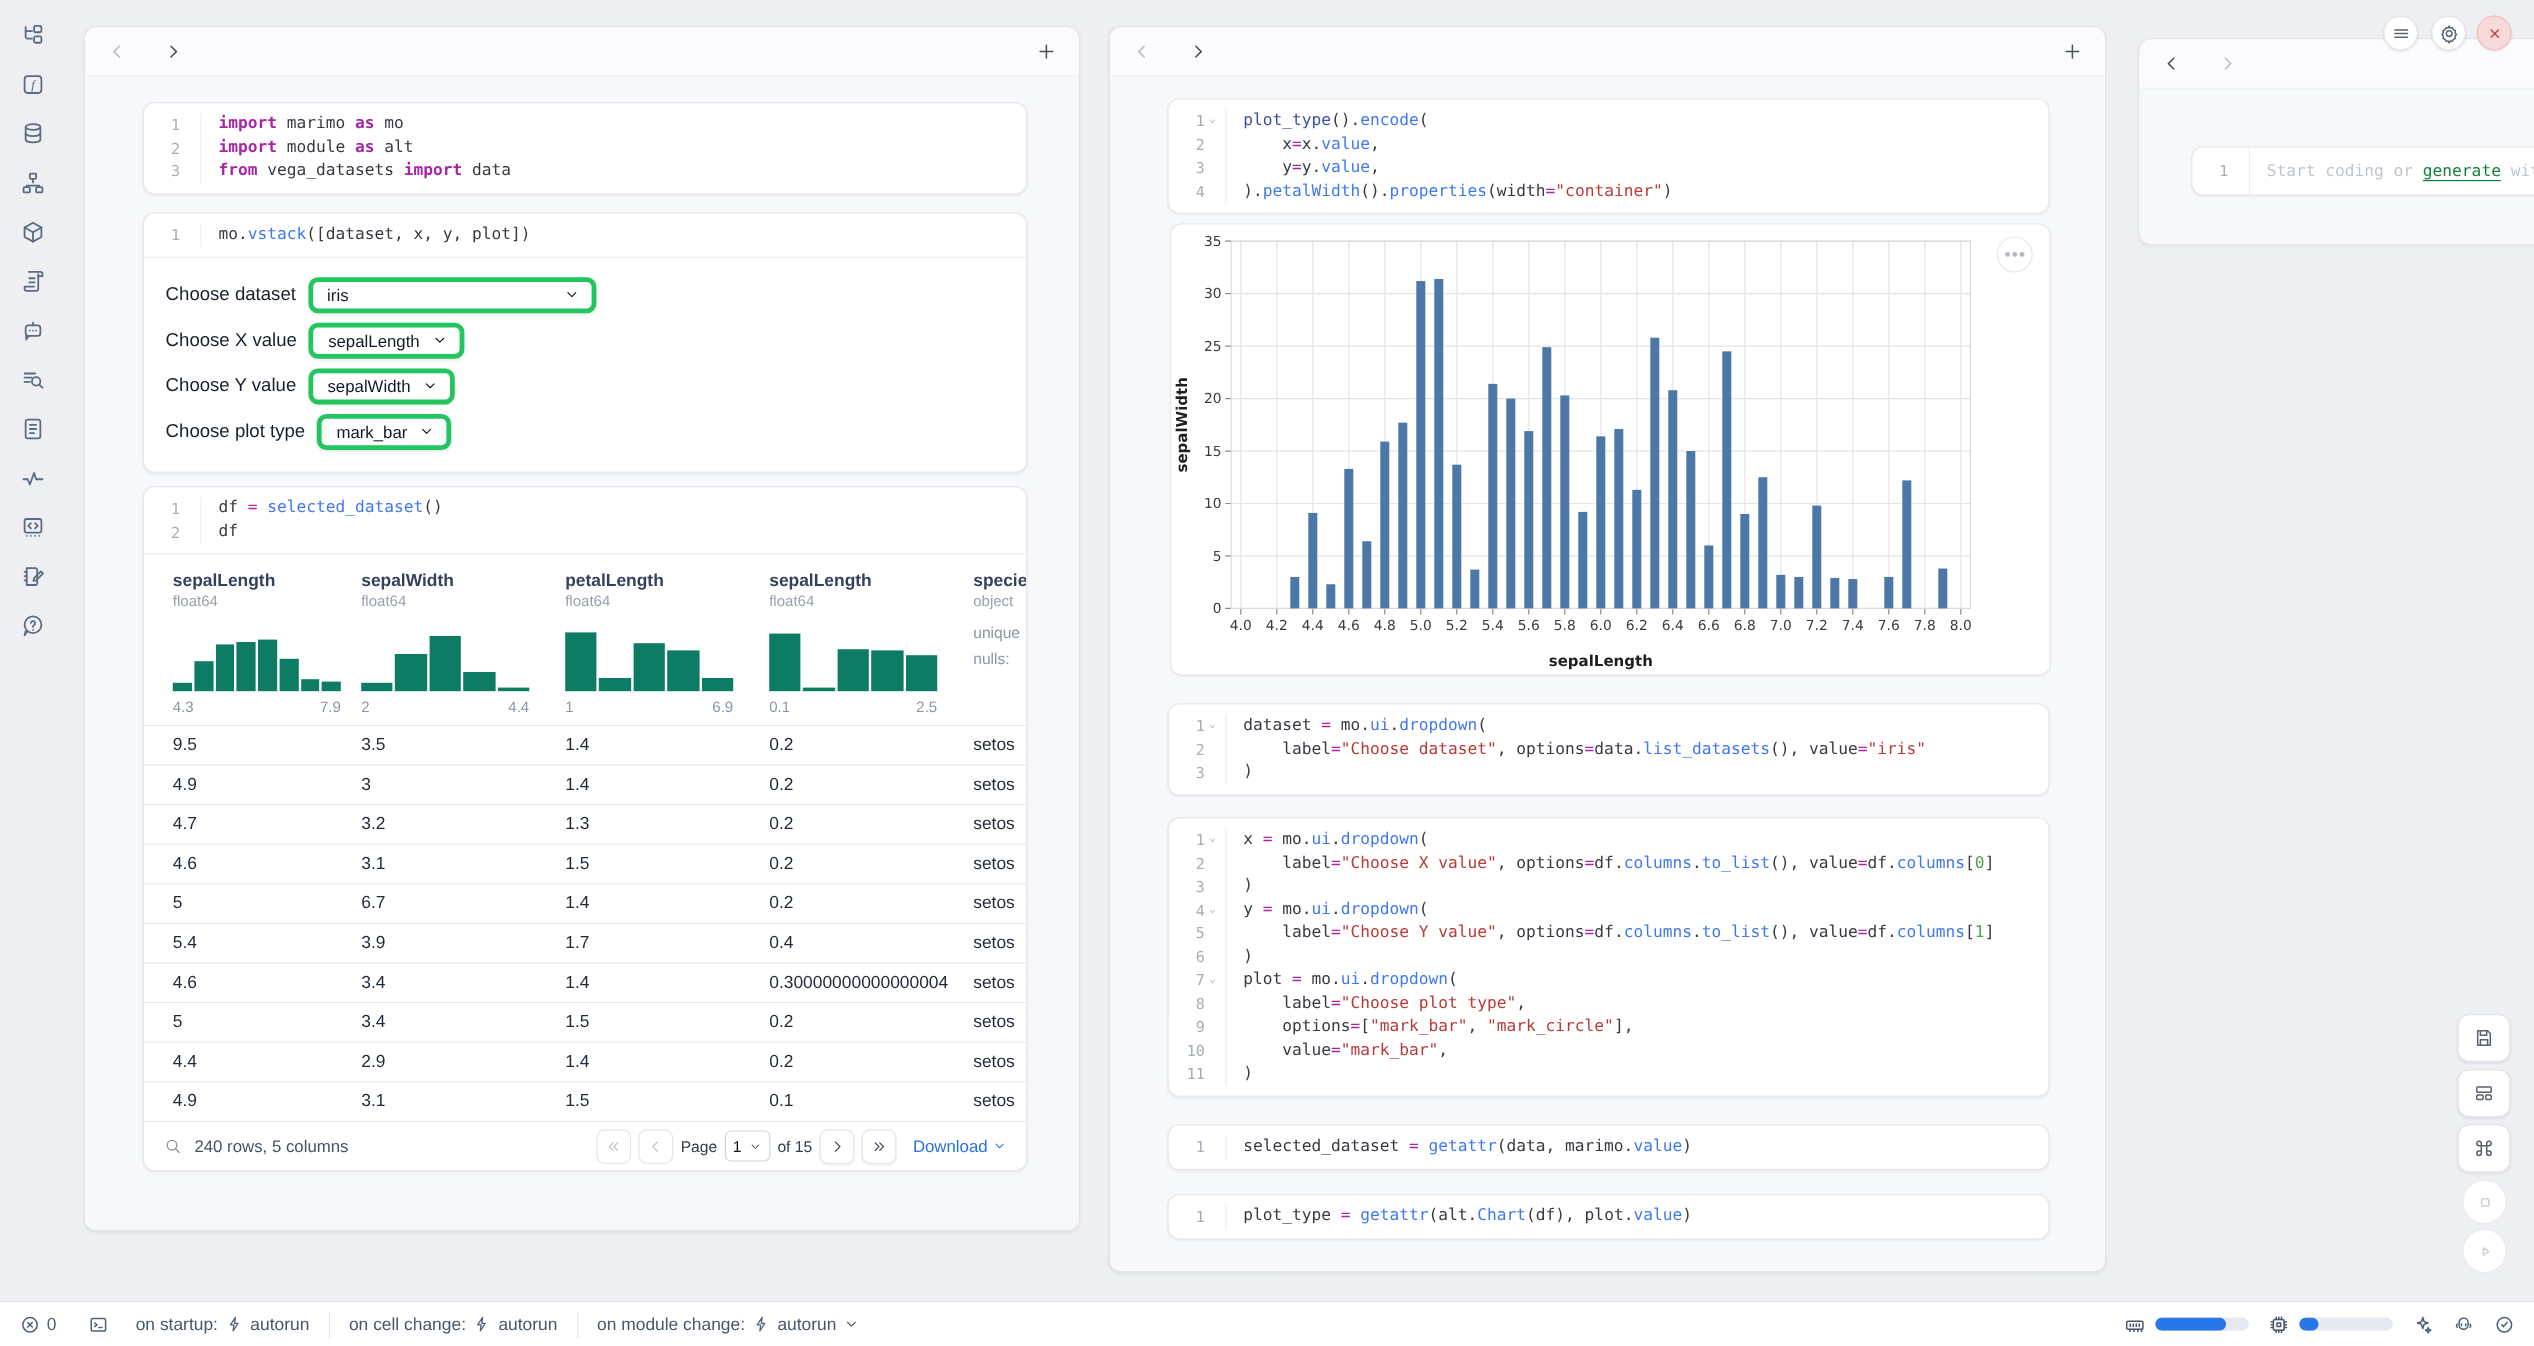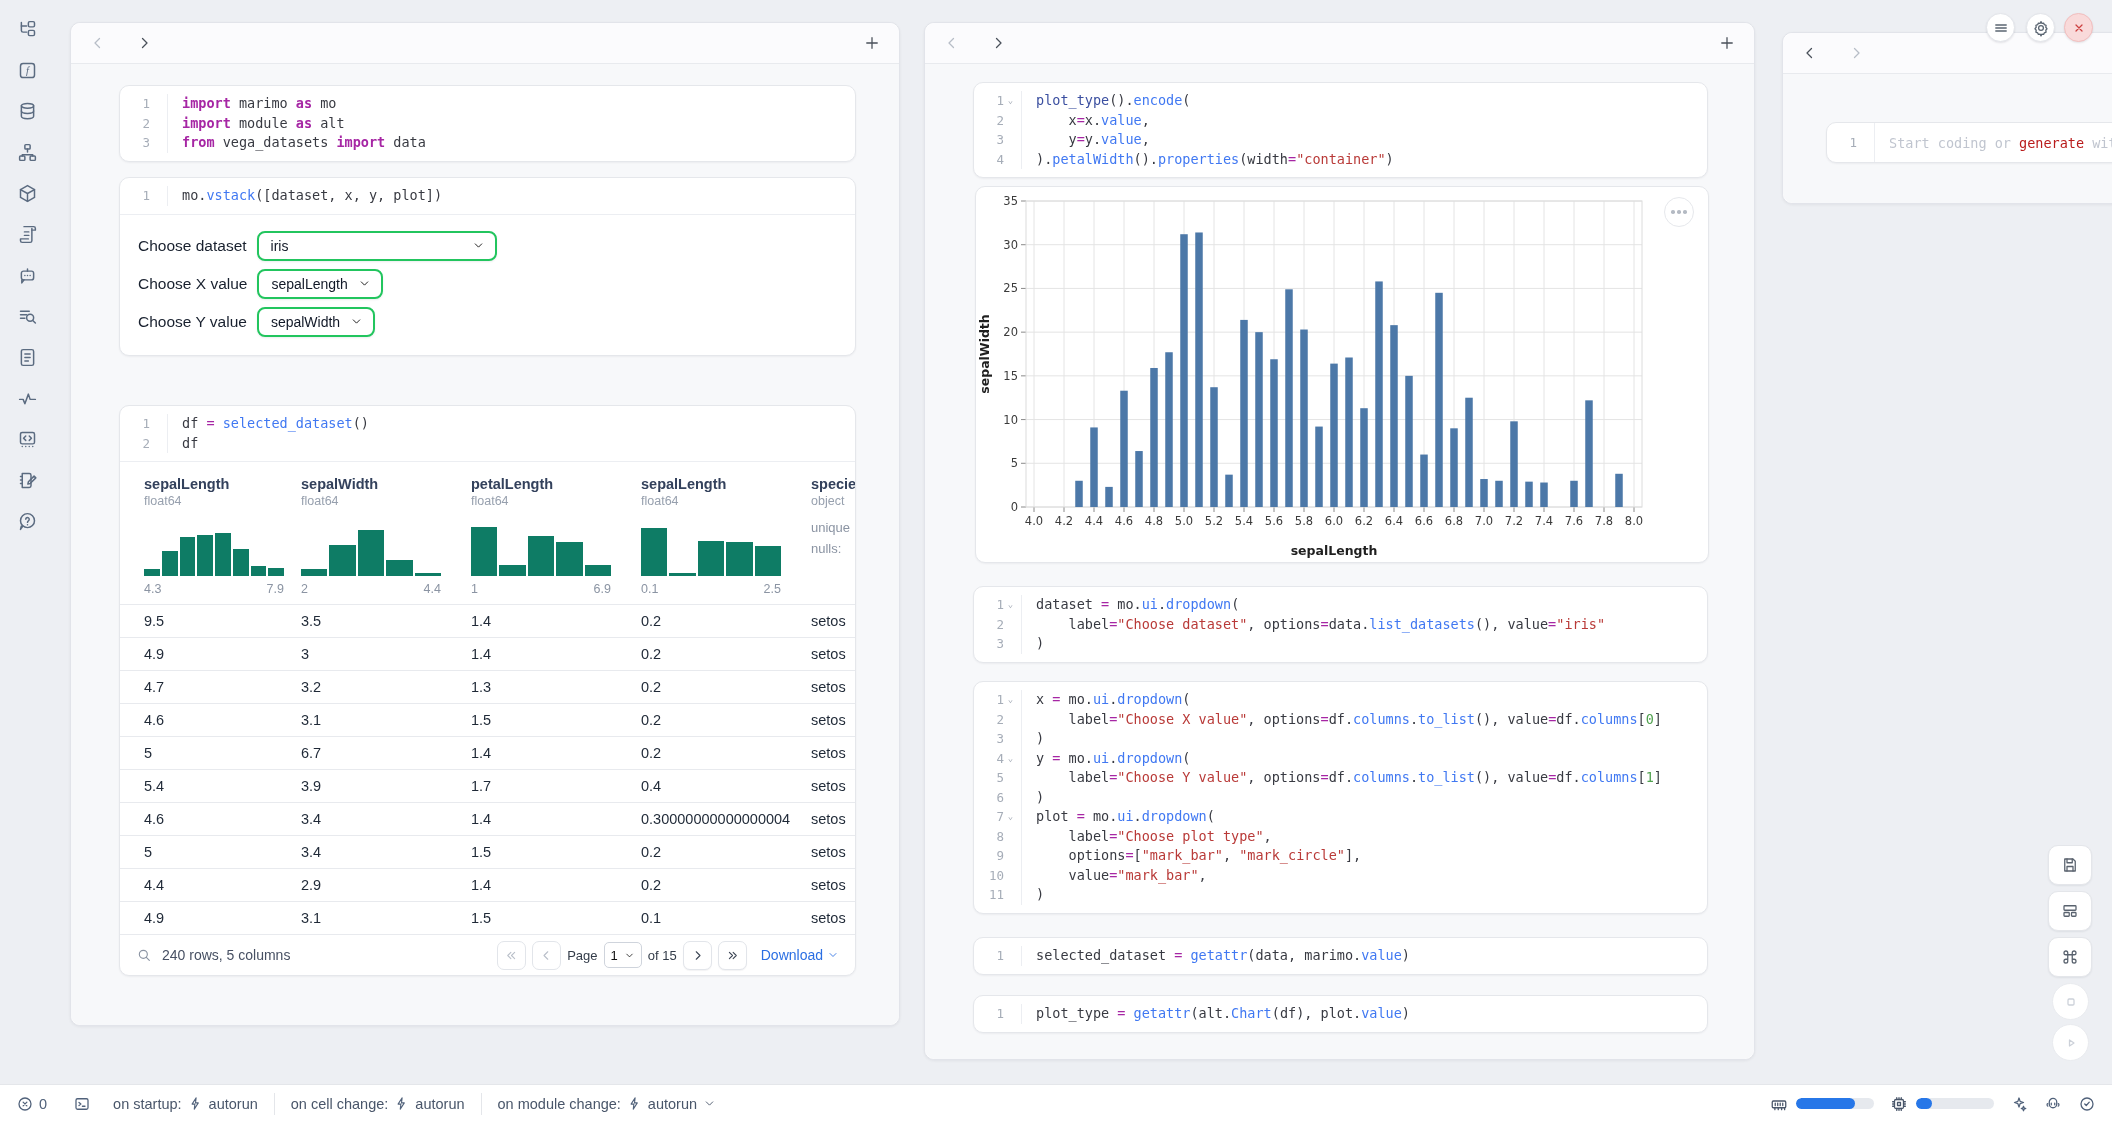--- a/index.html
+++ b/index.html
@@ -40,21 +40,21 @@
   .tk-F { color:#3b4fa0; }
   .tk-s { color:#b93a38; }
   .tk-n { color:#50a14f; }
   .tk-o { color:#a626a4; }
   .tk-v { color:#383a42; }
   .out { border-top:1px solid #eceef2; }
   
   .ctrl-wrap { padding:16px 18px 10px; }
   .ctrl-row { display:flex; align-items:center; gap:10px; height:30px; margin-bottom:8px;
               font-size:15.5px; color:#18202e; }
-  .select { height:30px; border:2px solid #22c55e; border-radius:8px; background:#fff;
+  .select { height:30px; border:4px solid #22c55e; border-radius:8px; background:#fff;
             box-shadow:0 1px 2px rgba(16,24,40,.08); display:inline-flex; align-items:center;
             gap:10px; padding:0 10px 0 12px; font-size:14px; color:#111827; cursor:pointer;
             justify-content:space-between; min-width:100px; }
   .select.wide { width:240px; }
   .select .chev { color:#111; display:flex; }
   
   .tbl { font-size:14.5px; }
   .tbl-head { display:flex; padding:14px 0 8px 14px; }
   .tbl-col { flex:none; padding-left:10px; }
   .tbl-col .cname { font-weight:bold; color:#33415c; font-size:14.5px; }
@@ -85,21 +85,21 @@
               border:1px solid #e6e8ec; background:#fff; display:flex; align-items:center; justify-content:center;
               gap:2.5px; cursor:pointer; }
   .dots-btn i { width:3.5px; height:3.5px; border-radius:50%; background:#b4bac3; }
   
   .scratch-cell { position:absolute; left:43px; top:48px; width:420px; height:41px; background:#fff;
                   border:1px solid #e5e7eb; border-radius:10px; box-shadow:0 1px 2px rgba(16,24,40,.05);
                   display:flex; align-items:center; overflow:hidden;
                   font-family:"DejaVu Sans Mono",monospace; font-size:13.5px; }
   .scratch-cell .gutwrap { height:100%; align-items:center; }
   .ph { padding-left:14px; white-space:nowrap; color:#c0c5cf; }
-  .ph .ph-link { color:#b91c1c; text-underline-offset:3px; }
+  .ph .ph-link { color:#15803d; text-decoration:underline; text-underline-offset:3px; }
   
   .wc { position:absolute; top:13px; width:29px; height:29px; border-radius:50%; background:#fff;
         border:1px solid #e3e5ea; box-shadow:0 1px 2px rgba(16,24,40,.10); display:flex;
         align-items:center; justify-content:center; color:#5b6672; cursor:pointer; }
   .wc.close { background:#f9dada; border-color:#f2bebe; color:#cd4040; }
   
   .sa { position:absolute; left:2048px; width:44px; height:40px; border-radius:10px; background:#fff;
         border:1px solid #e4e6ea; box-shadow:0 1px 2px rgba(16,24,40,.07); display:flex; align-items:center;
         justify-content:center; color:#59626e; cursor:pointer; }
   .sac { position:absolute; left:2052px; width:37px; height:37px; border-radius:50%; background:#fff;
@@ -261,20 +261,31 @@
                 <svg width="13" height="13" viewBox="0 0 24 24" fill="none" stroke="currentColor" stroke-width="1.7" stroke-linecap="round" stroke-linejoin="round">
                   <path d="M6 9l6 6 6-6"></path>
                 </svg>
               </span>
             </span>
           </div>
           <div class="ctrl-row">
             <span>Choose Y value</span>
             <span class="select">
               <span>sepalWidth</span>
+              <span class="chev">
+                <svg width="13" height="13" viewBox="0 0 24 24" fill="none" stroke="currentColor" stroke-width="1.7" stroke-linecap="round" stroke-linejoin="round">
+                  <path d="M6 9l6 6 6-6"></path>
+                </svg>
+              </span>
+            </span>
+          </div>
+          <div class="ctrl-row">
+            <span>Choose plot type</span>
+            <span class="select">
+              <span>mark_bar</span>
               <span class="chev">
                 <svg width="13" height="13" viewBox="0 0 24 24" fill="none" stroke="currentColor" stroke-width="1.7" stroke-linecap="round" stroke-linejoin="round">
                   <path d="M6 9l6 6 6-6"></path>
                 </svg>
               </span>
             </span>
           </div>
         </div>
     </div>
     <div class="cell" style="left:48px;top:341px;width:737px">

